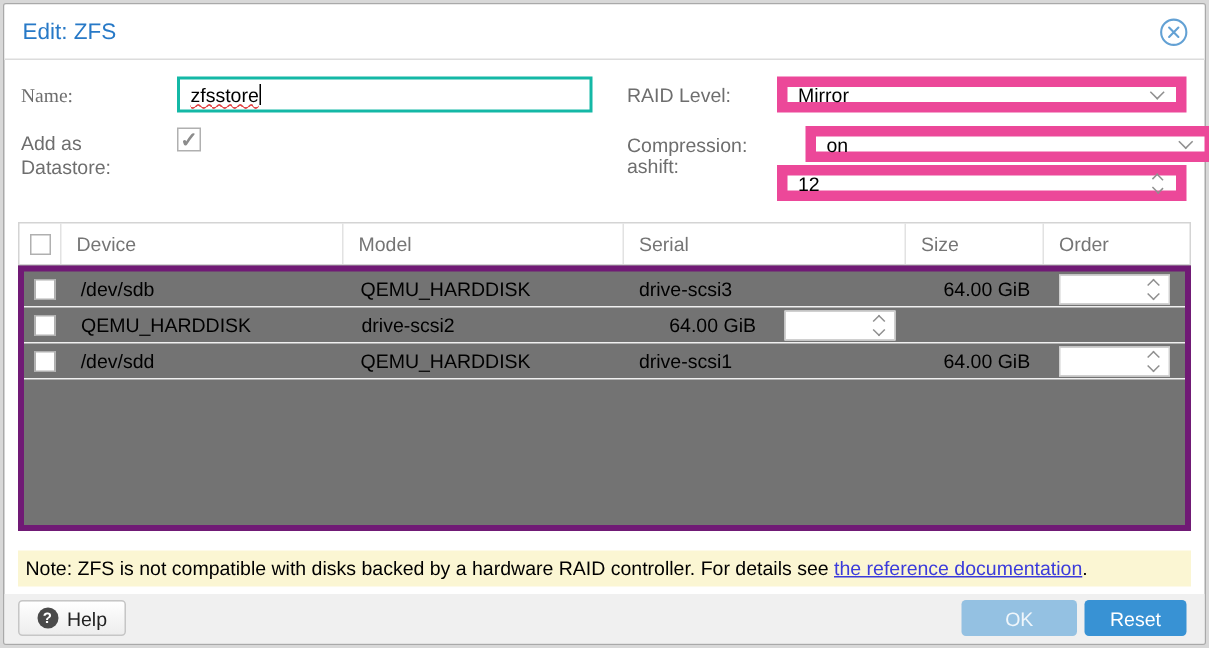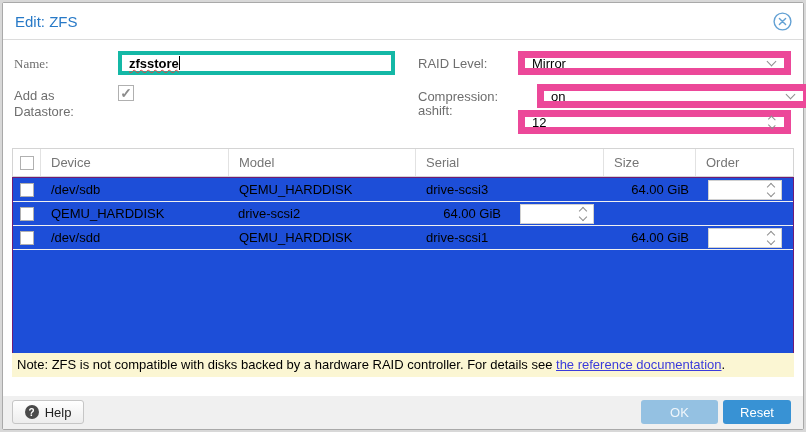--- a/index.html
+++ b/index.html
@@ -36,21 +36,21 @@
   .close-btn svg { display:block; }
   
   .flabel {
     position:absolute; color:#6e6e6e; line-height:16px;
   }
   .field {
     position:absolute; height:24px; background:#fff;
     border:7px solid #ec4899; display:flex; align-items:center;
   }
   .field .val { padding-left:7px; color:#000; flex:1; white-space:nowrap; }
-  .field.focused { border:4px solid #14b8a6;font-weight:bold; }
+  .field.focused { border:2px solid #14b8a6; }
   .wavy {
     text-decoration-line:underline;
     text-decoration-style:wavy;
     text-decoration-color:#e04040;
     text-decoration-thickness:1px;
   }
   .caret { display:inline-block; width:1px; height:14px; background:#000; vertical-align:-2px; }
   .chev {
     width:7px; height:7px;
     border-right:1.4px solid #8f8f8f; border-bottom:1.4px solid #8f8f8f;
@@ -76,22 +76,22 @@
     display:flex; height:29px;
     border:1px solid #d4d4d4;
     background:#fff; color:#757575;
   }
   .gh-cell {
     display:flex; align-items:center; padding-left:10px;
     border-right:1px solid #e2e2e2; overflow:hidden; white-space:nowrap;
   }
   .gh-cell:last-child { border-right:none; }
   .grid-body {
-    border:1px solid #701a75;
-    height:177px; background:#1d4ed8; overflow:hidden;
+    border:4px solid #701a75;
+    height:177px; background:#737373; overflow:hidden;
   }
   .grid-row { display:flex; height:24px; border-bottom:1px solid #f0f0f0; }
   .gb-cell {
     display:flex; align-items:center; padding-left:10px;
     overflow:hidden; white-space:nowrap; color:#000;
   }
   .c-check  { width:28px; justify-content:center; padding-left:0; }
   .c-device { width:188px; }
   .c-model  { width:187px; }
   .c-serial { width:188px; }
@@ -99,21 +99,21 @@
   .c-order  { width:97px; }
   .gb-cell.c-size { justify-content:flex-end; padding-right:7px; padding-left:0; }
   .order-spin {
     margin-left:12px; width:74px; height:20px; background:#fff;
     border:1px solid #d0d0d0; display:flex; align-items:center;
   }
   .order-spin .val { flex:1; }
   .order-spin .spin-trigger { width:20px; gap:2px; }
   
   .note {
-    position:absolute; left:9px; top:350px; width:782px; height:24px;
+    position:absolute; left:9px; top:364px; width:782px; height:24px;
     background:#fbf6d3; line-height:24px; padding-left:5px;
     white-space:nowrap; overflow:hidden;
   }
   .note a { color:#3b3bdb; text-decoration:underline; cursor:pointer; }
   
   .footer {
     position:absolute; left:0; right:0; bottom:0; height:33px;
     background:#f0f0f0;
   }
   .btn {

